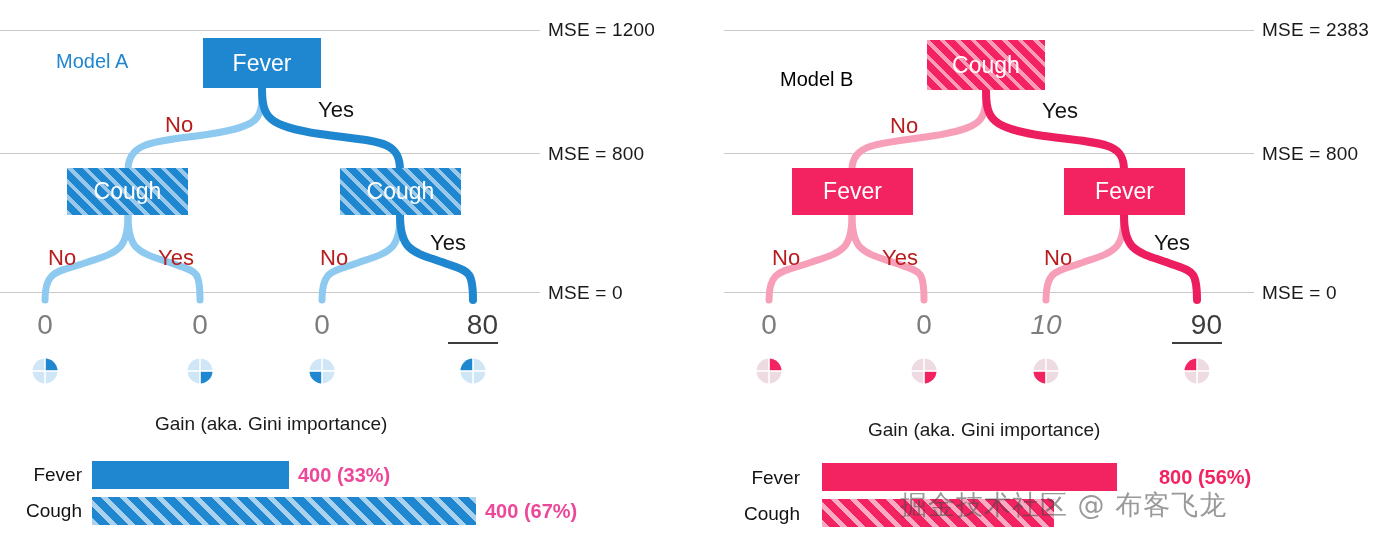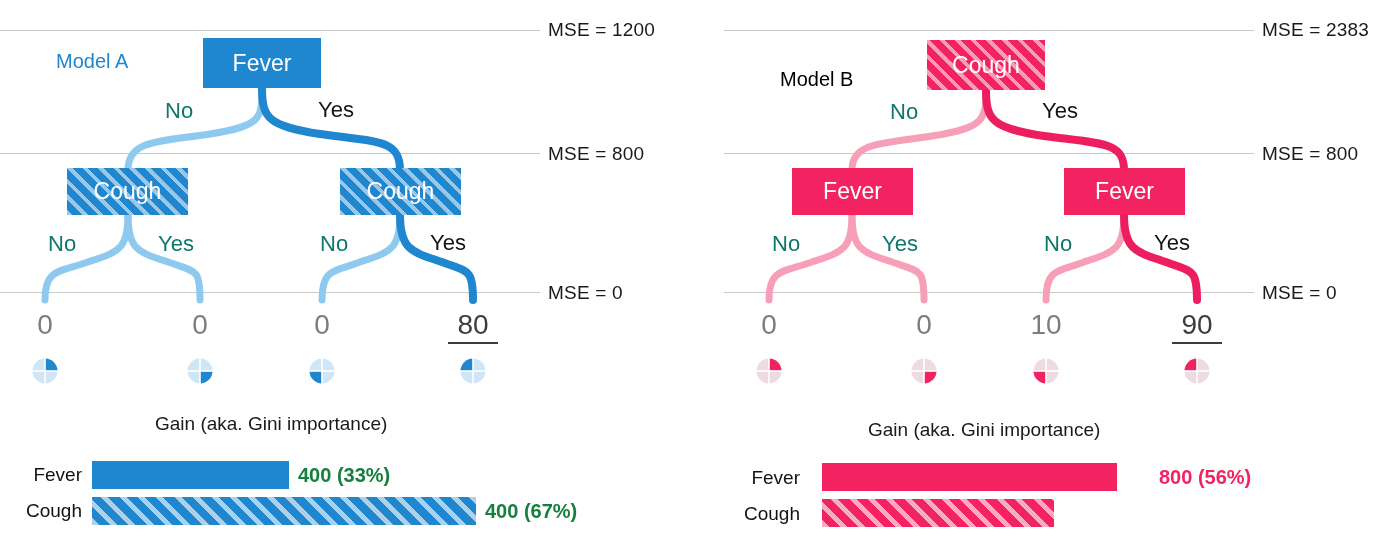--- a/index.html
+++ b/index.html
@@ -42,33 +42,33 @@
   .node.hatch-b{
     background:
       repeating-linear-gradient(45deg,
         rgba(255,255,255,.55) 0px, rgba(255,255,255,.55) 4px,
         rgba(255,255,255,0) 4px, rgba(255,255,255,0) 11px),
       #f32261;
   }
 
   
   .edge-label{position:absolute;font-size:22px;white-space:nowrap;}
-  .edge-label.no{color:#0f766e;}
+  .edge-label.no{color:#b91c1c;margin-top:14px;}
   .edge-label.yes{color:#141414;}
 
   
   .wires{position:absolute;left:0;top:0;width:700px;height:543px;
     pointer-events:none;}
 
   
   .leaf-val{
     position:absolute;font-size:28px;color:#7d7d7d;white-space:nowrap;
     text-align:center;
   }
-  .leaf-val.hl{color:#3d3d3d;border-bottom:2px solid #3d3d3d;padding-bottom:1px;}
+  .leaf-val.hl{color:#3d3d3d;border-bottom:2px solid #3d3d3d;padding-bottom:1px;text-align:right;}
 
   .pie{position:absolute;width:26px;height:26px;}
 
   
   .gain-title{
     position:absolute;font-size:19px;color:#1a1a1a;white-space:nowrap;
   }
   .bar-label{
     position:absolute;font-size:19px;color:#121212;white-space:nowrap;
     text-align:right;
@@ -86,21 +86,21 @@
   .bar.hatch-b{
     background:
       repeating-linear-gradient(45deg,
         rgba(255,255,255,.62) 0px, rgba(255,255,255,.62) 5px,
         rgba(255,255,255,0) 5px, rgba(255,255,255,0) 13px),
       #f32261;
   }
   .bar-value{
     position:absolute;font-size:20px;font-weight:700;white-space:nowrap;
   }
-  .bar-value.a{color:#15803d;}
+  .bar-value.a{color:#ec4899;}
   .bar-value.b{color:#f32261;}
 
   .watermark{
     position:absolute;left:900px;top:487px;
     font-size:27px;color:rgba(70,70,70,.55);white-space:nowrap;
     font-family:"DejaVu Sans",sans-serif;
     letter-spacing:1px;
   }
 </style>
 </head>
@@ -212,21 +212,21 @@
 
     <div class="edge-label no" style="left:190px;top:99px;">No</div>
     <div class="edge-label yes" style="left:342px;top:98px;">Yes</div>
     <div class="edge-label no" style="left:72px;top:231px;">No</div>
     <div class="edge-label no" style="left:182px;top:231px;">Yes</div>
     <div class="edge-label no" style="left:344px;top:231px;">No</div>
     <div class="edge-label yes" style="left:454px;top:230px;">Yes</div>
 
     <div class="leaf-val" style="left:49px;top:309px;width:40px;">0</div>
     <div class="leaf-val" style="left:204px;top:309px;width:40px;">0</div>
-    <div class="leaf-val" style="left:320px;top:309px;width:52px;">10</div>
+    <div class="leaf-val" style="left:320px;top:309px;width:52px;font-style:italic;">10</div>
     <div class="leaf-val hl" style="left:472px;top:309px;width:50px;">90</div>
 
     <svg class="pie" style="left:56px;top:358px;" viewBox="0 0 26 26">
       <circle cx="13" cy="13" r="12.5" fill="#eedbe1"></circle>
       <path d="M13,13 L13,0.5 A12.5,12.5 0 0 1 25.5,13 Z" fill="#f32261"></path>
       <line x1="13" y1="0" x2="13" y2="26" stroke="#ffffff" stroke-width="1.6"></line>
       <line x1="0" y1="13" x2="26" y2="13" stroke="#ffffff" stroke-width="1.6"></line>
     </svg>
     <svg class="pie" style="left:211px;top:358px;" viewBox="0 0 26 26">
       <circle cx="13" cy="13" r="12.5" fill="#eedbe1"></circle>
@@ -251,14 +251,15 @@
 
     <div class="bar-label" style="left:28px;top:467px;width:72px;">Fever</div>
     <div class="bar solid-b" style="left:122px;top:463px;width:295px;"></div>
     <div class="bar-value b" style="left:426px;top:466px;margin-left:33px;">800 (56%)</div>
 
     <div class="bar-label" style="left:28px;top:503px;width:72px;">Cough</div>
     <div class="bar hatch-b" style="left:122px;top:499px;width:232px;"></div>
     <div class="bar-value b" style="left:362px;top:502px;"></div>
   </div>
 
+  <div class="watermark">掘金技术社区 @ 布客飞龙</div>
 
 </div>
 
 </body></html>

